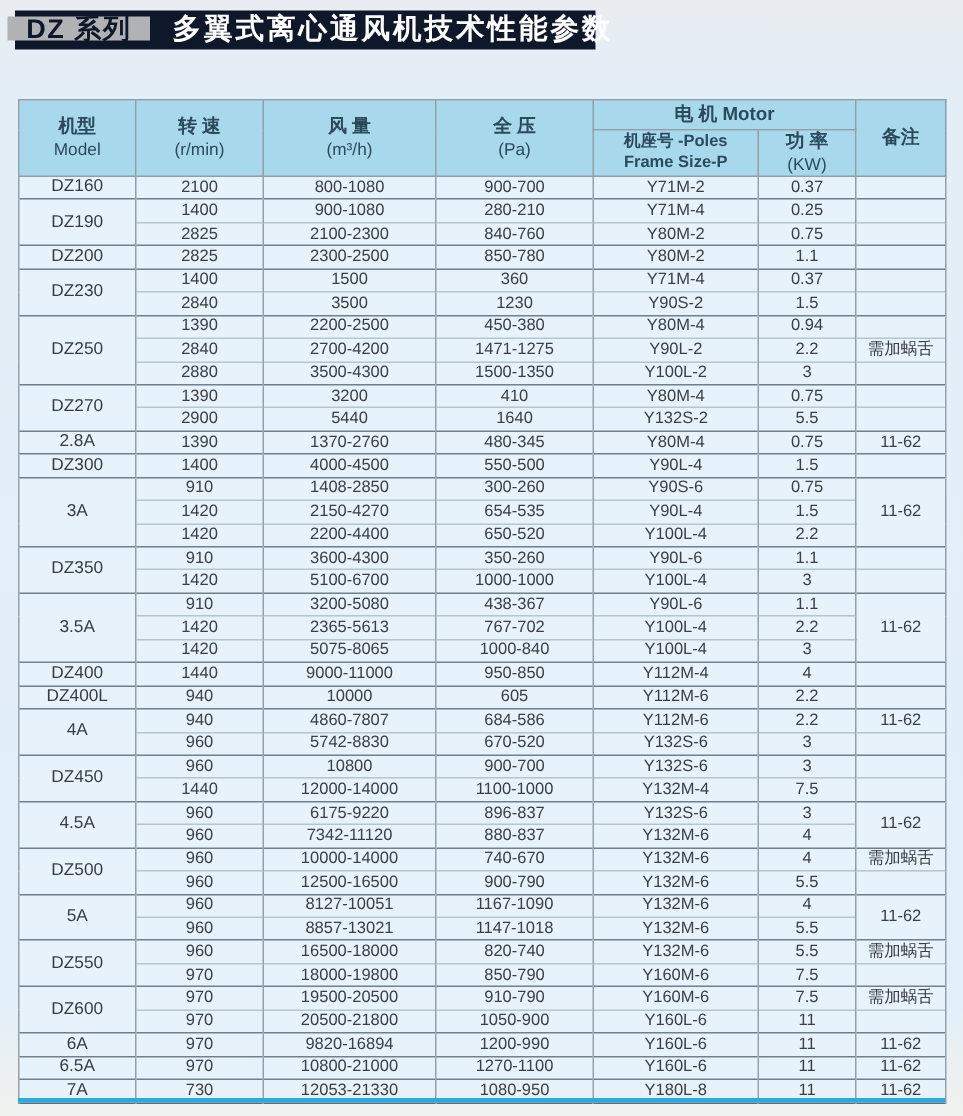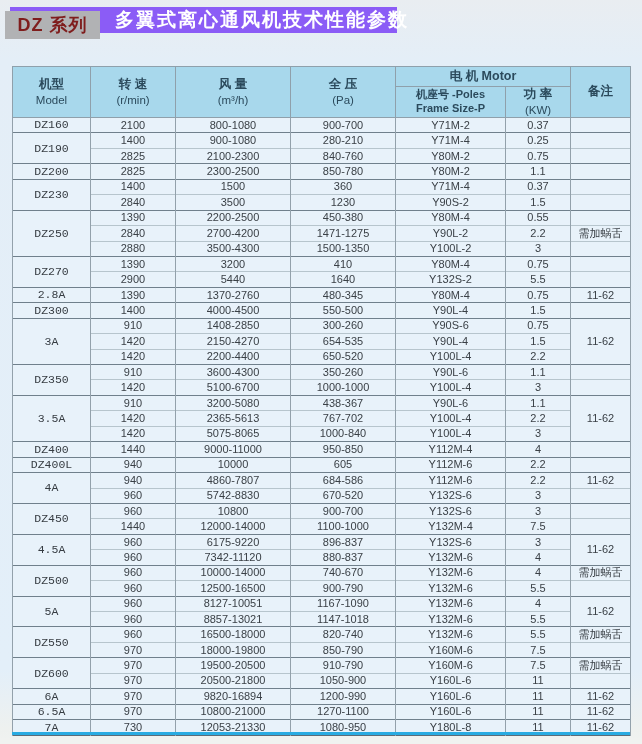--- a/index.html
+++ b/index.html
@@ -11,25 +11,25 @@
   }
 
   
   .title-accent-bar {
     position: absolute; left: 10px; top: 7px;
     width: 387px; height: 26px;
     z-index: 1;
   }
   .series-box {
     position: absolute; left: 5px; top: 11px;
-    width: 95px; height: 28px;
+    width: 95px; height: 16px;
     background: #b1b2b4;
     z-index: 2;
     display: flex; align-items: center; justify-content: center;
-    font-size: 18px; font-weight: bold; color: #7f1d1d;
+    font-size: 18px; font-weight: bold; color: #0f172a;
     letter-spacing: 1px;
   }
   .main-title {
     position: absolute; left: 105px; top: 0;
     height: 26px; line-height: 26px;
     color: #ffffff; font-size: 19px; font-weight: bold;
     letter-spacing: 2px;
     white-space: nowrap;
   }
 
@@ -61,38 +61,38 @@
     padding: 0;
     text-align: center; vertical-align: middle;
     font-size: 11px; color: #3a4046;
     background: #e8f2fa;
     line-height: 1;
     overflow: hidden; white-space: nowrap;
   }
   .spec-table tbody tr { height: 15.45px; }
   .spec-table tbody tr.group-first { border-top: 1px solid #70808c; }
   .spec-table tbody tr.group-sub { border-top: 1px solid #b7c5cd; }
-  .spec-table td.model-cell { font-size: 11.5px; color: #363c42; font-family: Liberation Mono, monospace; }
+  .spec-table td.model-cell { font-size: 11.5px; color: #363c42; }
 
   .table-accent-line {
     position: absolute; left: 12px; top: 732px;
     width: 618px; height: 3px;
     z-index: 1;
   }
   .bottom-strip {
     position: absolute; left: 0; top: 738px;
     width: 642px; height: 6px;
     background: #f0f2f0;
   }
 </style>
 </head>
 <body>
 
 <div>
-  <div class="title-accent-bar" style="background: #8b5cf6;">
+  <div class="title-accent-bar" style="background: #0f172a;">
     <span class="main-title">多翼式离心通风机技术性能参数</span>
   </div>
   <div class="series-box">DZ 系列</div>
 </div>
 
 <div class="spec-table-wrap">
   <table class="spec-table">
     <colgroup>
       <col style="width:78px">
         <col style="width:85px">
@@ -186,21 +186,21 @@
           <td>Y90S-2</td>
           <td>1.5</td>
           <td></td>
         </tr>
         <tr class="group-first">
           <td rowspan="3" class="model-cell">DZ250</td>
           <td>1390</td>
           <td>2200-2500</td>
           <td>450-380</td>
           <td>Y80M-4</td>
-          <td>0.55</td>
+          <td>0.94</td>
           <td></td>
         </tr>
         <tr class="group-sub">
           <td>2840</td>
           <td>2700-4200</td>
           <td>1471-1275</td>
           <td>Y90L-2</td>
           <td>2.2</td>
           <td>需加蜗舌</td>
         </tr>

